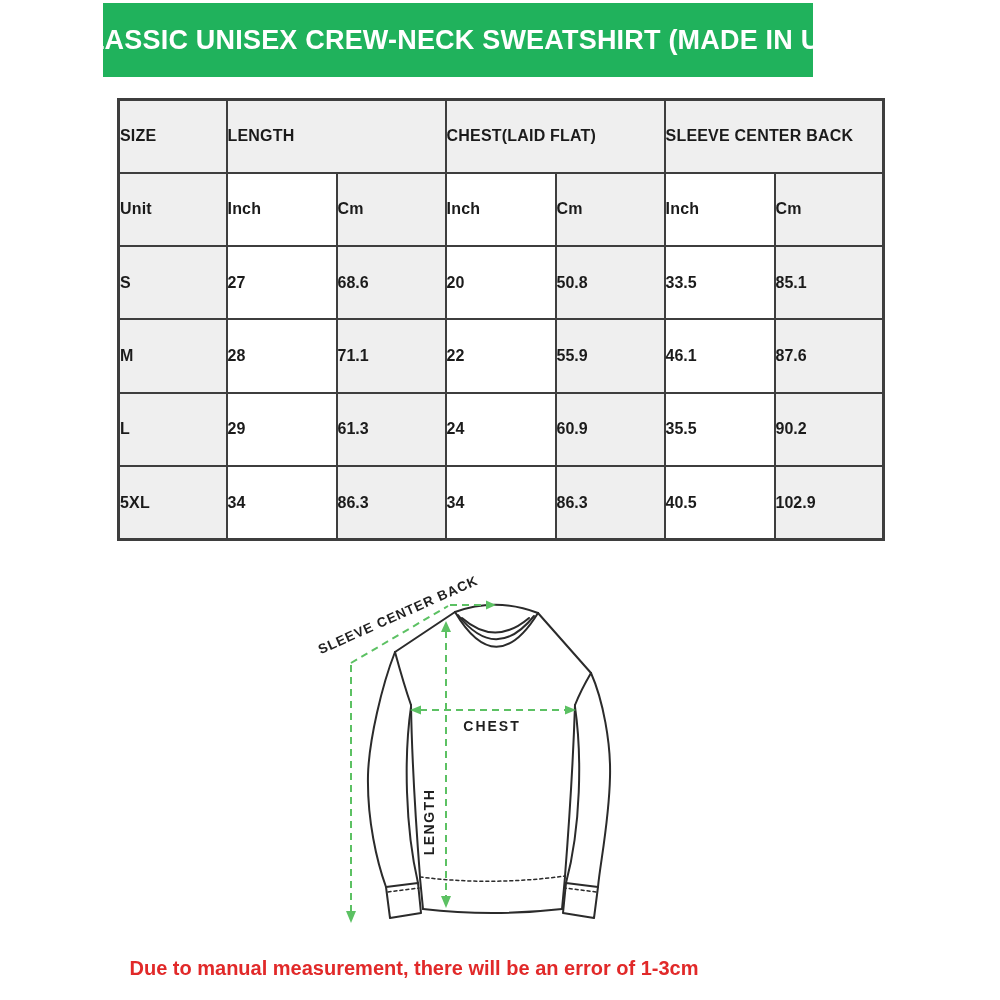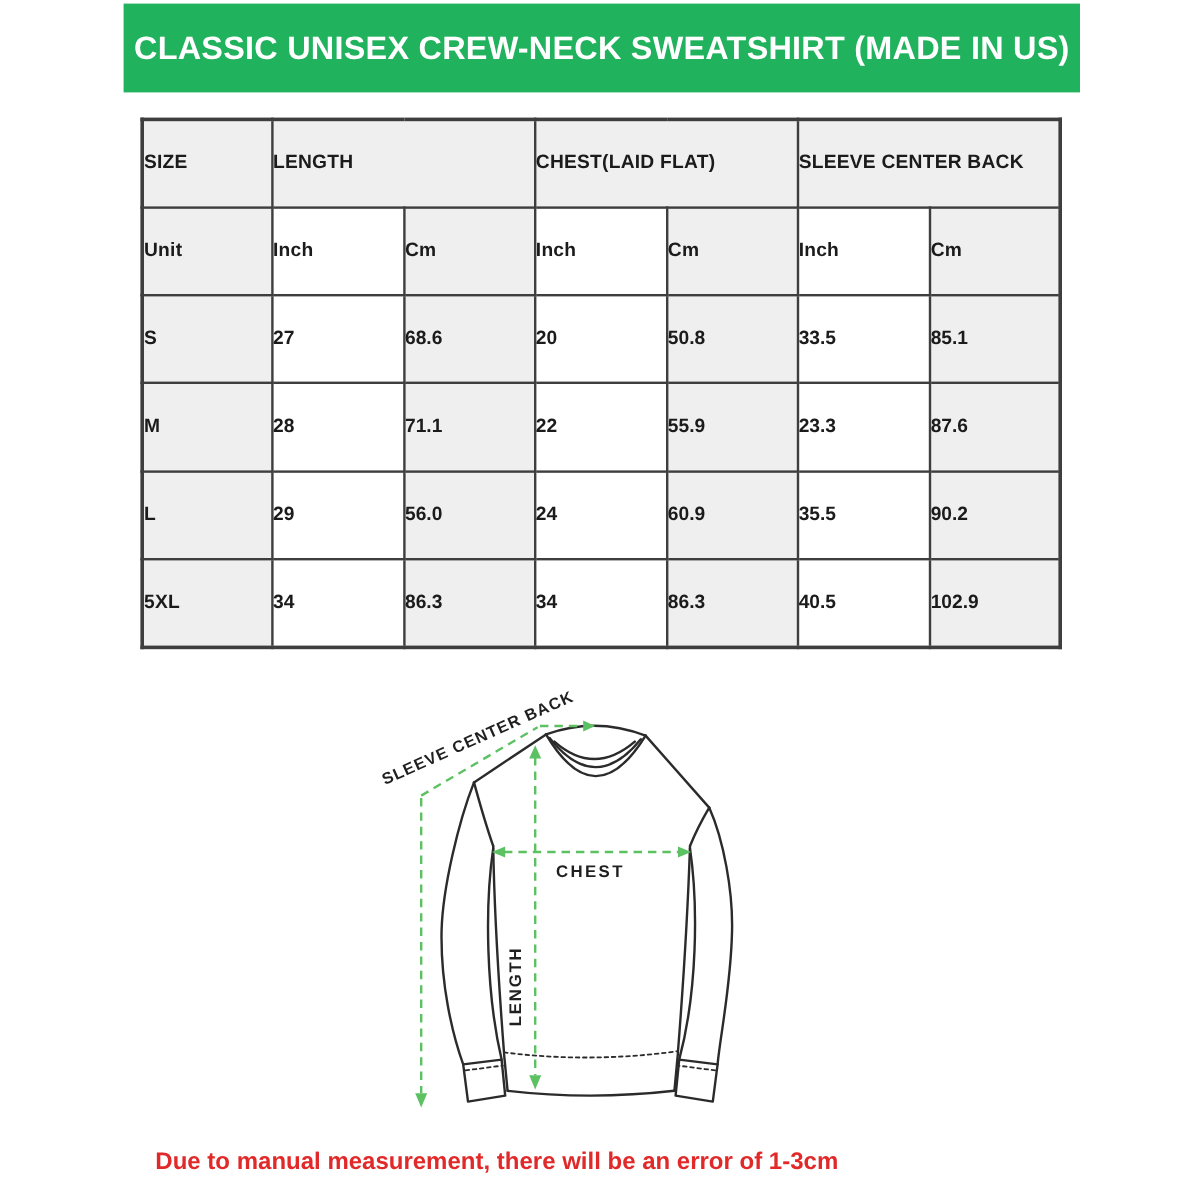--- a/index.html
+++ b/index.html
@@ -1,18 +1,18 @@
 <!DOCTYPE html>
 <html><head>
 <meta charset="utf-8">
 <style>
   html,body{margin:0;padding:0;background:#fff;}
   body{width:1000px;height:1000px;position:relative;font-family:"Liberation Sans",sans-serif;overflow:hidden;}
 
-  .banner{position:absolute;left:103px;top:3px;width:797px;height:74px;background:#20b25c;
+  .banner{position:absolute;left:103px;top:3px;width:710px;height:74px;background:#20b25c;
           display:flex;align-items:center;justify-content:center;}
   .banner .title{color:#ffffff;font-size:27px;font-weight:700;letter-spacing:0.2px;white-space:nowrap;}
 
   table.size-chart{position:absolute;left:117px;top:98px;width:765px;height:443px;
           border-collapse:collapse;table-layout:fixed;border:3px solid #3e3e3e;
           text-align:left;}
   table.size-chart td{border:2px solid #3e3e3e;font-size:16px;font-weight:600;color:#1b1b1b;
           padding:0;vertical-align:middle;}
   table.size-chart tr{height:44px;}
   td.g{background:#efefef;}
@@ -66,27 +66,27 @@
     <td class="g">50.8</td>
     <td>33.5</td>
     <td class="g">85.1</td>
   </tr>
   <tr>
     <td class="g hd">M</td>
     <td>28</td>
     <td class="g">71.1</td>
     <td>22</td>
     <td class="g">55.9</td>
-    <td>23.3</td>
+    <td>46.1</td>
     <td class="g">87.6</td>
   </tr>
   <tr>
     <td class="g hd">L</td>
     <td>29</td>
-    <td class="g">56.0</td>
+    <td class="g">61.3</td>
     <td>24</td>
     <td class="g">60.9</td>
     <td>35.5</td>
     <td class="g">90.2</td>
   </tr>
   <tr>
     <td class="g hd">5XL</td>
     <td>34</td>
     <td class="g">86.3</td>
     <td>34</td>

